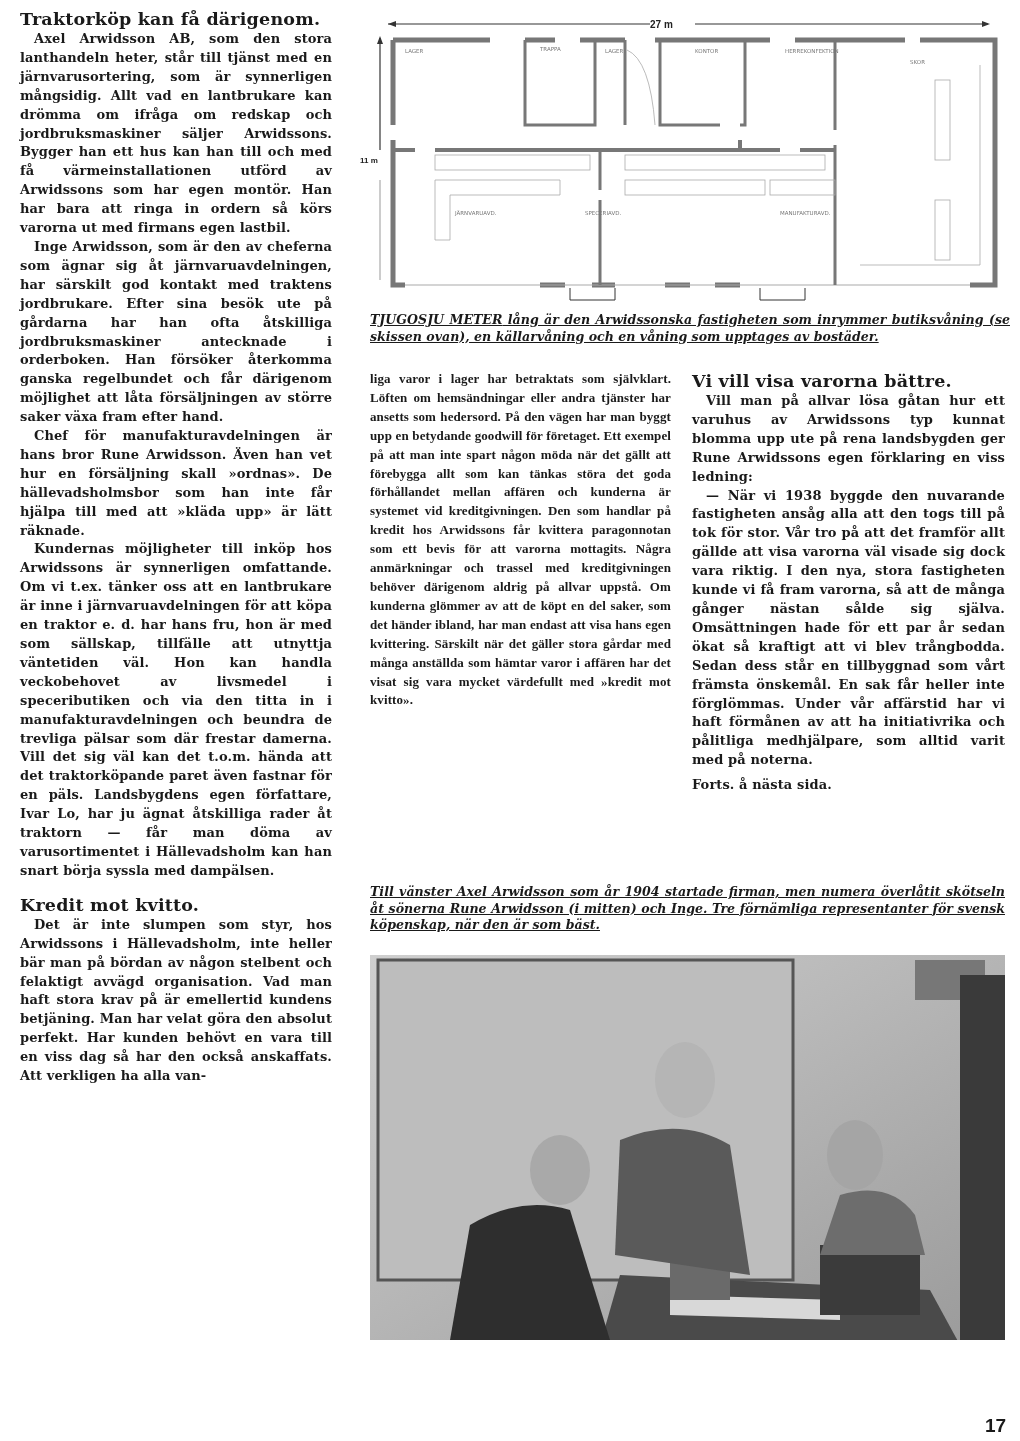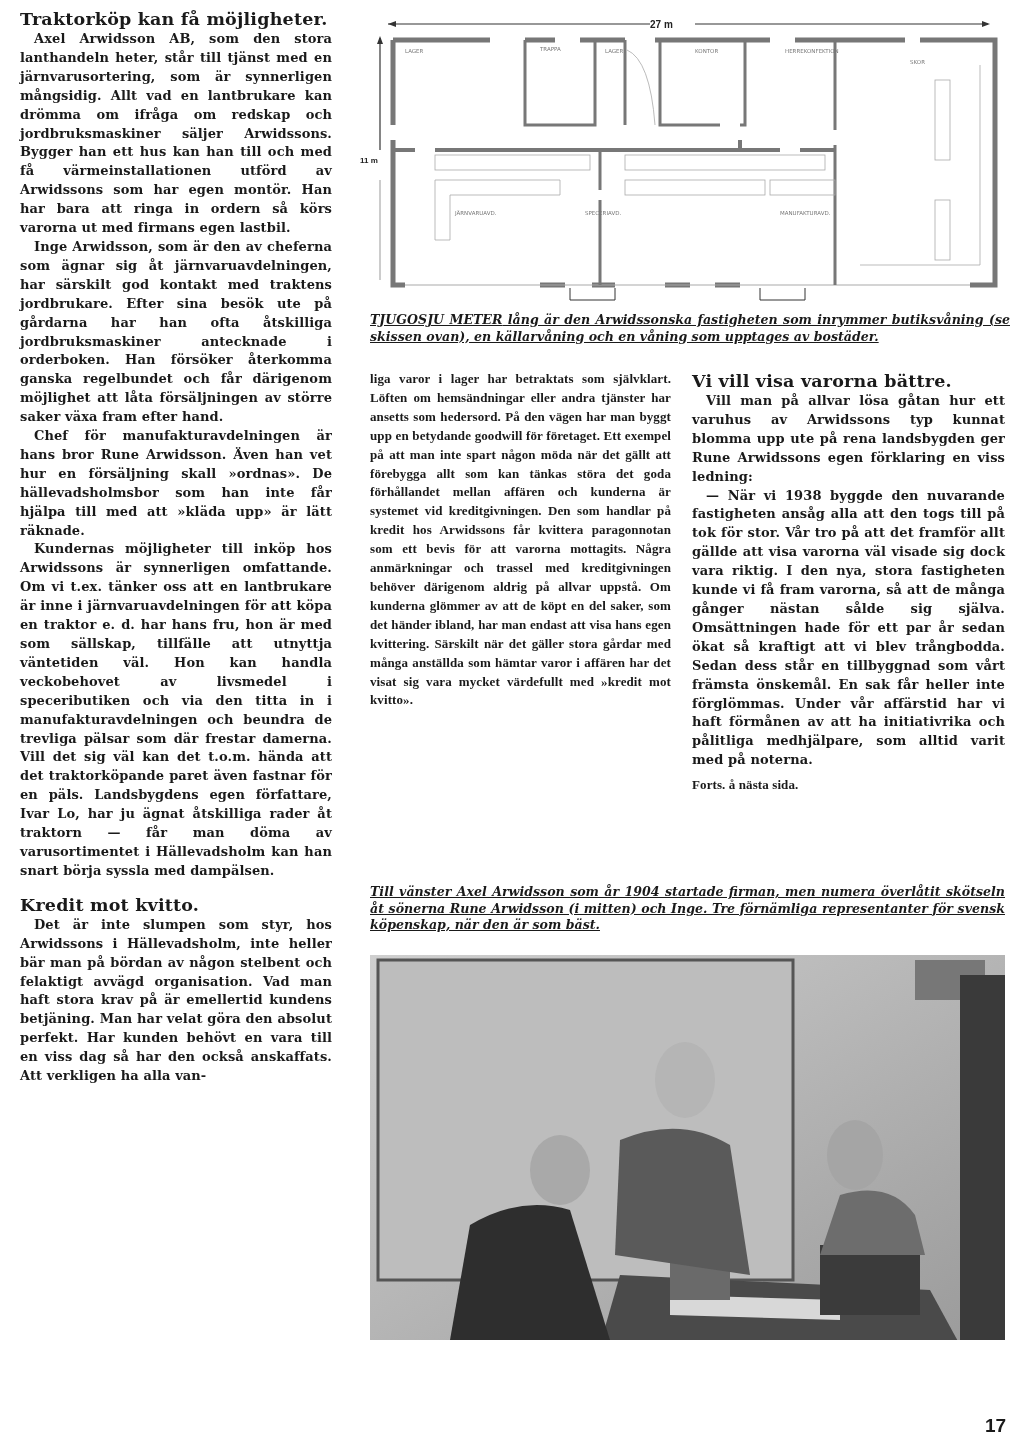--- a/index.html
+++ b/index.html
@@ -10,27 +10,27 @@
          letter-spacing:0.1px;text-indent:14px;hyphens:manual;}
   .col p.noind{text-indent:0;}
   h2{margin:0;font-family:"DejaVu Serif","Liberation Serif",serif;font-weight:bold;font-size:17.5px;
      line-height:22px;letter-spacing:0.2px;}
   .caption{position:absolute;font-style:italic;font-weight:bold;font-size:12.6px;line-height:16.5px;
            text-align:justify;text-decoration:underline;}
   #plan{position:absolute;left:360px;top:10px;width:655px;height:295px;}
   #photo{position:absolute;left:370px;top:955px;width:635px;height:385px;overflow:hidden;background:#888;}
   .pagenum{position:absolute;left:985px;top:1415px;font-family:"Liberation Sans",sans-serif;
            font-weight:bold;font-size:19px;}
-  .signoff{text-align:right;text-indent:0 !important;margin-top:6px !important;font-family:Liberation Serif, serif;}
+  .signoff{text-align:right;text-indent:0 !important;margin-top:6px !important;}
 </style>
 </head>
 <body>
 
 <div class="col" style="left:20px;top:8px;width:312px;">
-  <h2>Traktorköp kan få möjligheter.</h2>
+  <h2>Traktorköp kan få därigenom.</h2>
   <p>Axel Arwidsson AB, som den stora lanthandeln heter, står till tjänst med en järnvarusortering, som är synnerligen mångsidig. Allt vad en lantbrukare kan drömma om ifråga om redskap och jordbruksmaskiner säljer Arwidssons. Bygger han ett hus kan han till och med få värmeinstallationen utförd av Arwidssons som har egen montör. Han har bara att ringa in ordern så körs varorna ut med firmans egen lastbil.</p>
   <p>Inge Arwidsson, som är den av cheferna som ägnar sig åt järnvaruavdelningen, har särskilt god kontakt med traktens jordbrukare. Efter sina besök ute på gårdarna har han ofta åtskilliga jordbruksmaskiner antecknade i orderboken. Han försöker återkomma ganska regelbundet och får därigenom möjlighet att låta försäljningen av större saker växa fram efter hand.</p>
   <p>Chef för manufakturavdelningen är hans bror Rune Arwidsson. Även han vet hur en försäljning skall »ordnas». De hällevadsholmsbor som han inte får hjälpa till med att »kläda upp» är lätt räknade.</p>
   <p>Kundernas möjligheter till inköp hos Arwidssons är synnerligen omfattande. Om vi t.ex. tänker oss att en lantbrukare är inne i järnvaruavdelningen för att köpa en traktor e. d. har hans fru, hon är med som sällskap, tillfälle att utnyttja väntetiden väl. Hon kan handla veckobehovet av livsmedel i speceributiken och via den titta in i manufakturavdelningen och beundra de trevliga pälsar som där frestar damerna. Vill det sig väl kan det t.o.m. hända att det traktorköpande paret även fastnar för en päls. Landsbygdens egen författare, Ivar Lo, har ju ägnat åtskilliga rader åt traktorn — får man döma av varusortimentet i Hällevadsholm kan han snart börja syssla med dampälsen.</p>
   <h2 style="margin-top:13px;">Kredit mot kvitto.</h2>
   <p>Det är inte slumpen som styr, hos Arwidssons i Hällevadsholm, inte heller bär man på bördan av någon stelbent och felaktigt avvägd organisation. Vad man haft stora krav på är emellertid kundens betjäning. Man har velat göra den absolut perfekt. Har kunden behövt en vara till en viss dag så har den också anskaffats. Att verkligen ha alla van-</p>
 </div>
 
 <svg id="plan" viewBox="0 0 655 295">
   <g stroke="#777" fill="none">

